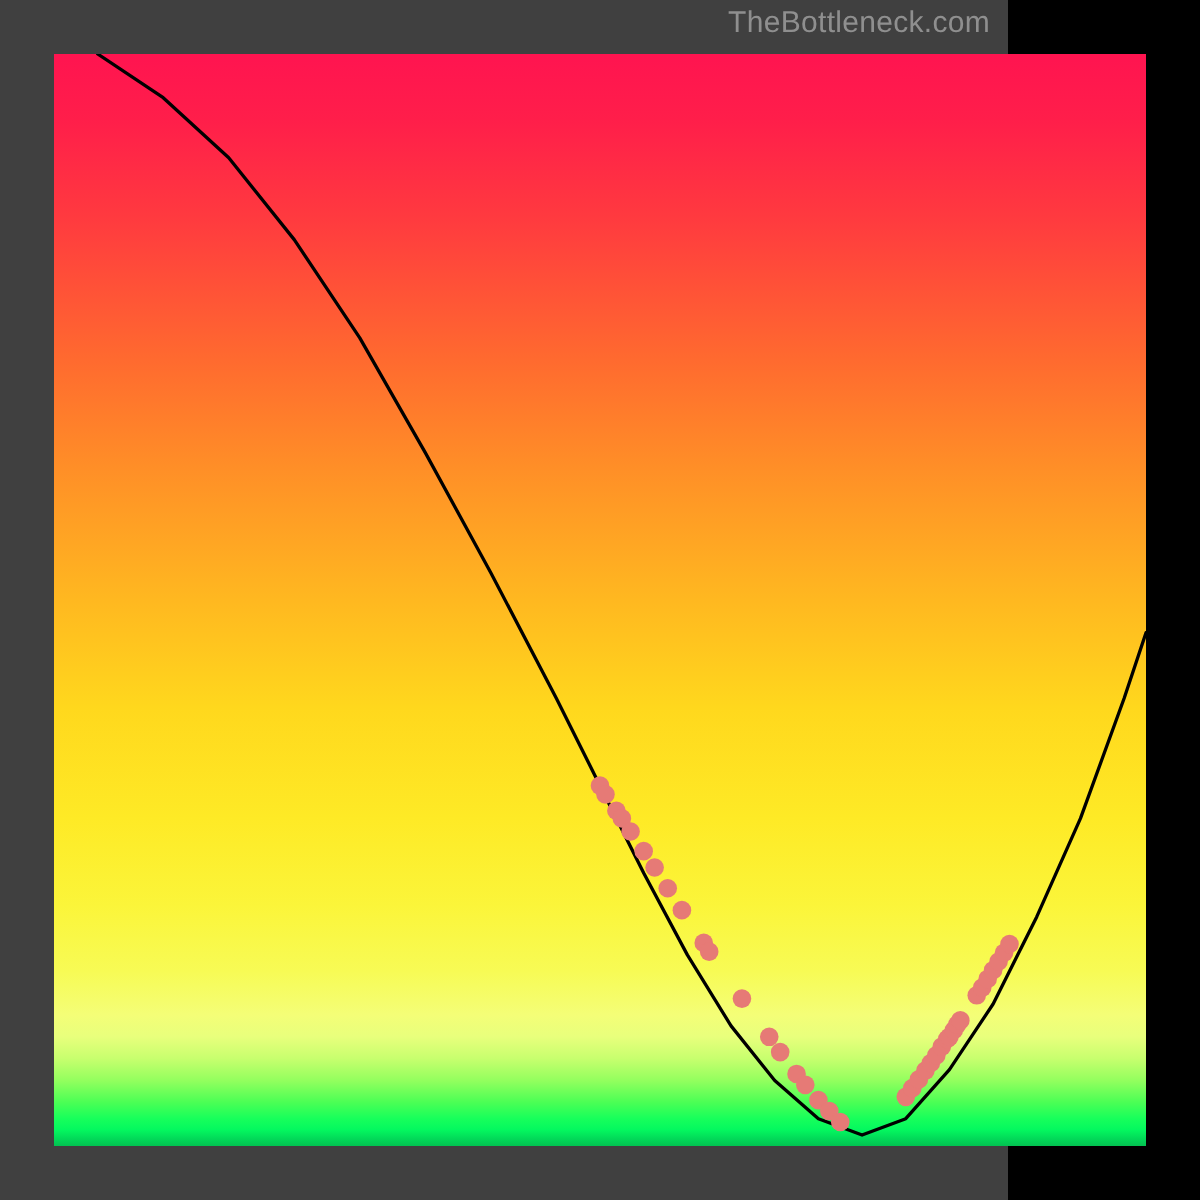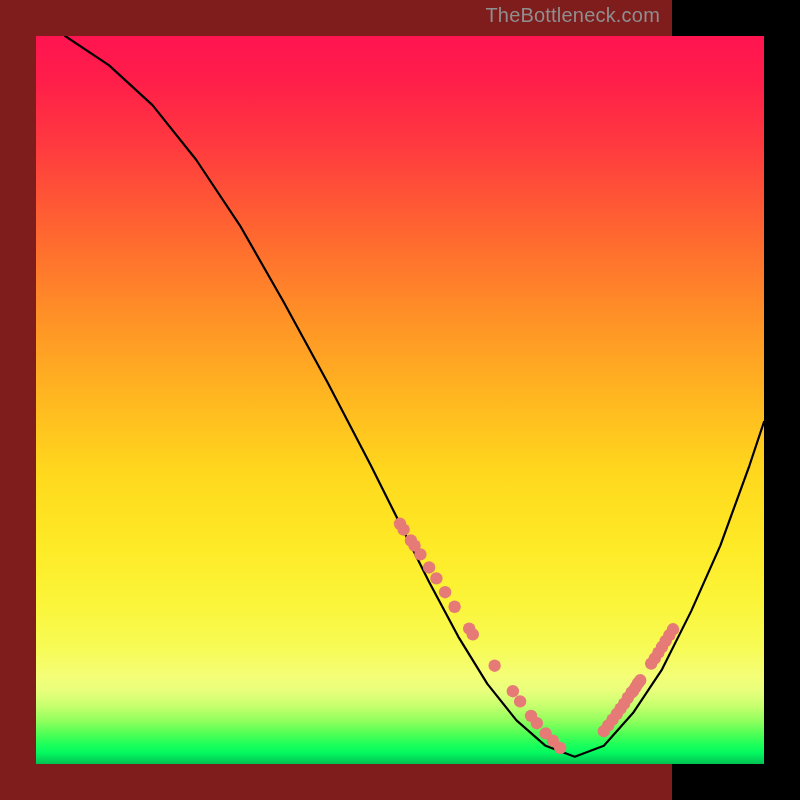--- a/index.html
+++ b/index.html
@@ -8,21 +8,21 @@
     width: 800px;
     height: 800px;
     background: #000;
     overflow: hidden;
     font-family: Arial, Helvetica, sans-serif;
   }
   .frame {
     position: absolute;
     left: 0; top: 0;
     width: 672px; height: 800px;
-    background: #7f1d1d;
+    background: #404040;
   }
   .plot {
     position: absolute;
     left: 36px;
     top: 36px;
     width: 728px;
     height: 728px;
     
     background: linear-gradient(
       to bottom,

